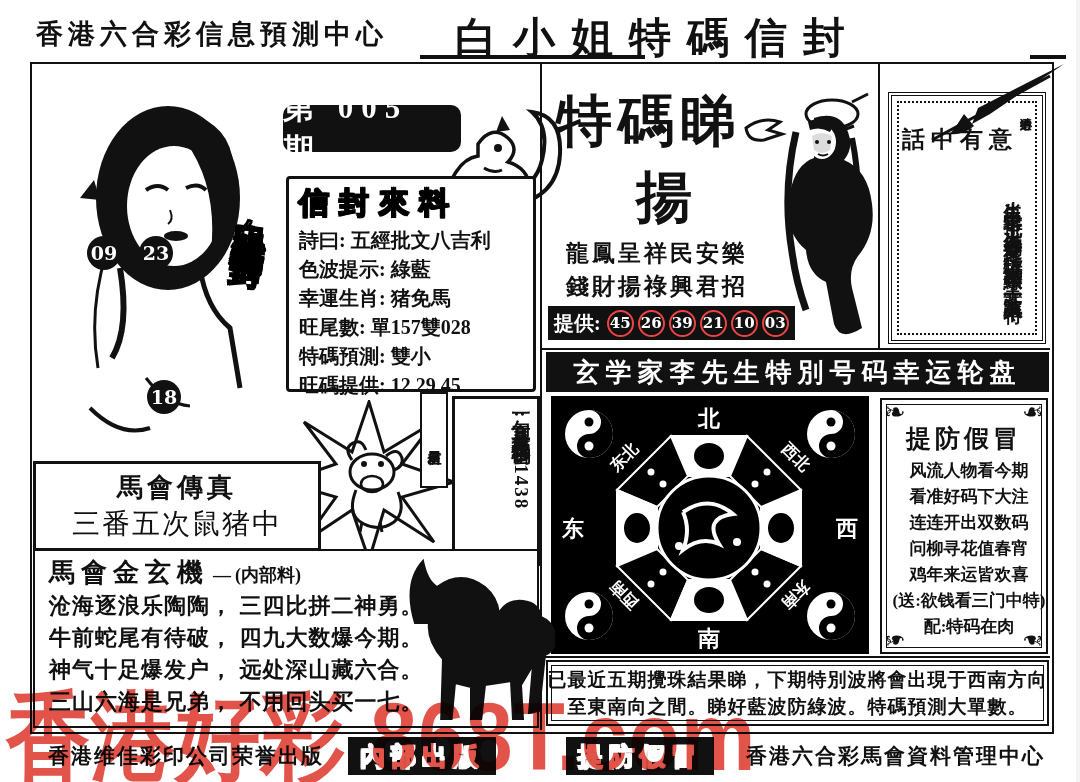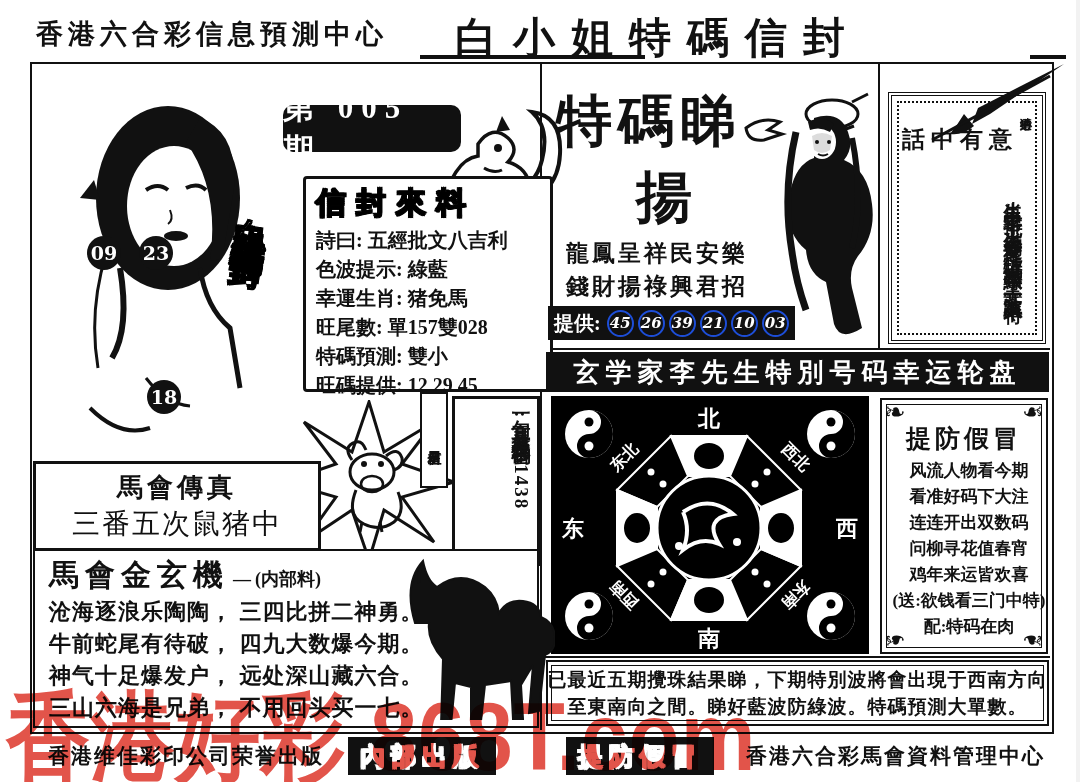--- a/index.html
+++ b/index.html
@@ -24,50 +24,50 @@
     text-shadow:-1px -1px 0 #fff,1px -1px 0 #fff,-1px 1px 0 #fff,1px 1px 0 #fff;}
   
   .badge{width:34px;height:34px;border-radius:50%;background:#111;color:#fff;
          display:flex;align-items:center;justify-content:center;
          font-size:19px;font-weight:900;font-family:"DejaVu Serif",serif;}
   .vtitle{left:214px;top:192px;height:300px;writing-mode:vertical-rl;
           font-size:33px;font-weight:900;letter-spacing:6px;transform:rotate(7deg);}
   .issue{left:283px;top:105px;width:178px;height:47px;background:#111;border-radius:10px;
          color:#fff;display:flex;align-items:center;justify-content:center;
          font-size:31px;font-weight:900;letter-spacing:8px;}
-  .env-box{left:303px;top:176px;width:250px;height:216px;border:3px solid #111;border-radius:4px;
+  .env-box{left:286px;top:176px;width:250px;height:216px;border:3px solid #111;border-radius:4px;
            padding:4px 0 0 10px;box-sizing:border-box;background:#fff;}
   .env-title{font-size:30px;font-weight:900;letter-spacing:10px;margin-bottom:2px;}
   .env-line{font-size:20px;font-weight:700;line-height:29px;white-space:nowrap;}
   .truewords{left:452px;top:396px;width:88px;height:170px;border:3px solid #111;background:#fff;
              writing-mode:vertical-rl;display:flex;padding:4px 2px;box-sizing:border-box;}
   .truewords div{font-size:19px;font-weight:900;letter-spacing:2px;line-height:27px;}
   .daystamp{left:420px;top:392px;width:24px;height:92px;border:2px solid #111;background:#fff;
             writing-mode:vertical-rl;font-size:14px;font-weight:700;text-align:center;
             display:flex;align-items:center;justify-content:center;}
   .baijie{left:33px;top:461px;width:282px;height:84px;border:3px solid #111;
           display:flex;flex-direction:column;align-items:center;justify-content:center;background:#fff;}
   .baijie .l1{font-size:26px;font-weight:900;letter-spacing:4px;}
   .baijie .l2{font-size:28px;font-weight:400;letter-spacing:2px;}
   .golden{left:33px;top:549px;width:506px;height:179px;border:2px solid #111;
           padding:4px 0 0 14px;box-sizing:border-box;background:#fff;}
-  .golden-title{font-size:30px;font-weight:900;letter-spacing:6px;display:inline-block;}
+  .golden-title{font-size:26px;font-weight:900;letter-spacing:6px;display:inline-block;}
   .golden-sub{font-size:18px;font-weight:700;}
   .golden-line{font-size:22px;font-weight:700;line-height:32px;white-space:nowrap;letter-spacing:1px;}
   
   .tm-title{left:556px;top:84px;font-size:56px;font-weight:900;letter-spacing:6px;}
   .tm-title2{left:636px;top:160px;font-size:56px;font-weight:900;}
   .tm-poem1{left:566px;top:238px;font-size:23px;font-weight:900;letter-spacing:3px;}
   .tm-poem2{left:566px;top:271px;font-size:23px;font-weight:900;letter-spacing:3px;}
   .provide{left:548px;top:306px;height:34px;background:#111;display:flex;align-items:center;
            padding:0 6px;gap:4px;}
   .provide .lab{color:#fff;font-size:20px;font-weight:900;margin-right:2px;}
-  .numcirc{width:27px;height:27px;border-radius:50%;background:#111;border:2px solid #1d4ed8;
+  .numcirc{width:27px;height:27px;border-radius:50%;background:#111;border:2px solid #ef4444;
            box-sizing:border-box;color:#fff;display:flex;align-items:center;justify-content:center;
-           font-size:15px;font-weight:900;font-family:"DejaVu Serif",serif;font-style:italic;}
+           font-size:15px;font-weight:900;font-family:"DejaVu Serif",serif;}
   .stampbox{left:888px;top:92px;width:158px;height:252px;border:4px double #111;background:#fff;box-sizing:border-box;}
   .stampbox .inner{position:absolute;left:5px;top:5px;right:5px;bottom:5px;border:2px dotted #111;}
   .stamp-title{position:absolute;left:0;right:14px;top:16px;text-align:center;
                font-size:23px;font-weight:900;letter-spacing:6px;margin-top:12px;}
   .stamp-hint{position:absolute;right:8px;top:12px;writing-mode:vertical-rl;font-size:12px;font-weight:700;}
   .stamp-cols{position:absolute;left:12px;right:14px;top:52px;bottom:10px;
               writing-mode:vertical-rl;display:flex;justify-content:center;gap:8px;}
   .stamp-cols div{font-size:19px;font-weight:900;letter-spacing:3px;line-height:30px;}
   
   .wheel-hdr{left:546px;top:352px;width:503px;height:40px;background:#111;color:#fff;

